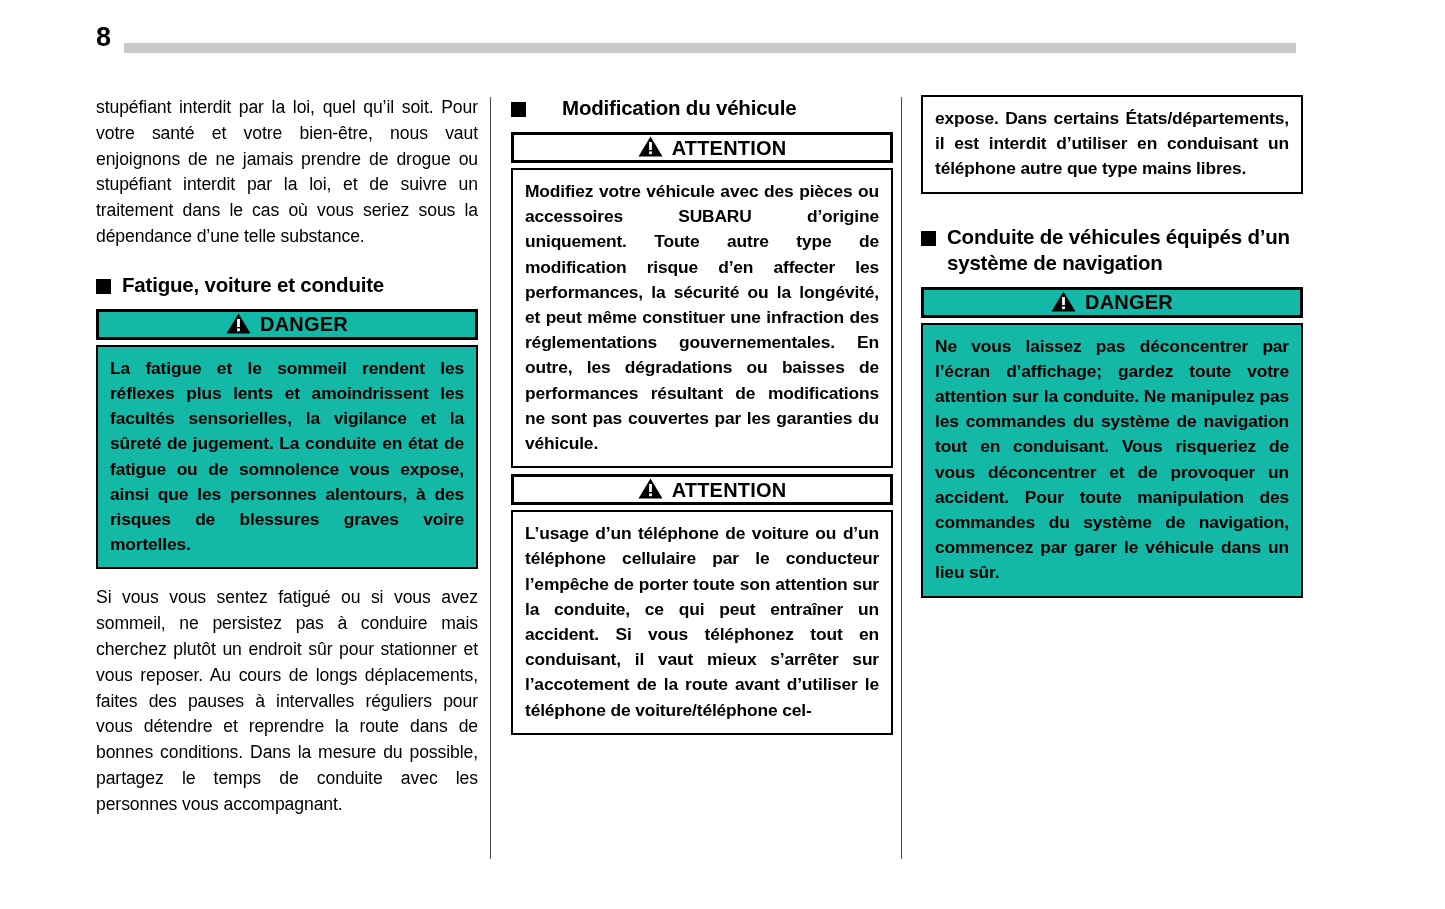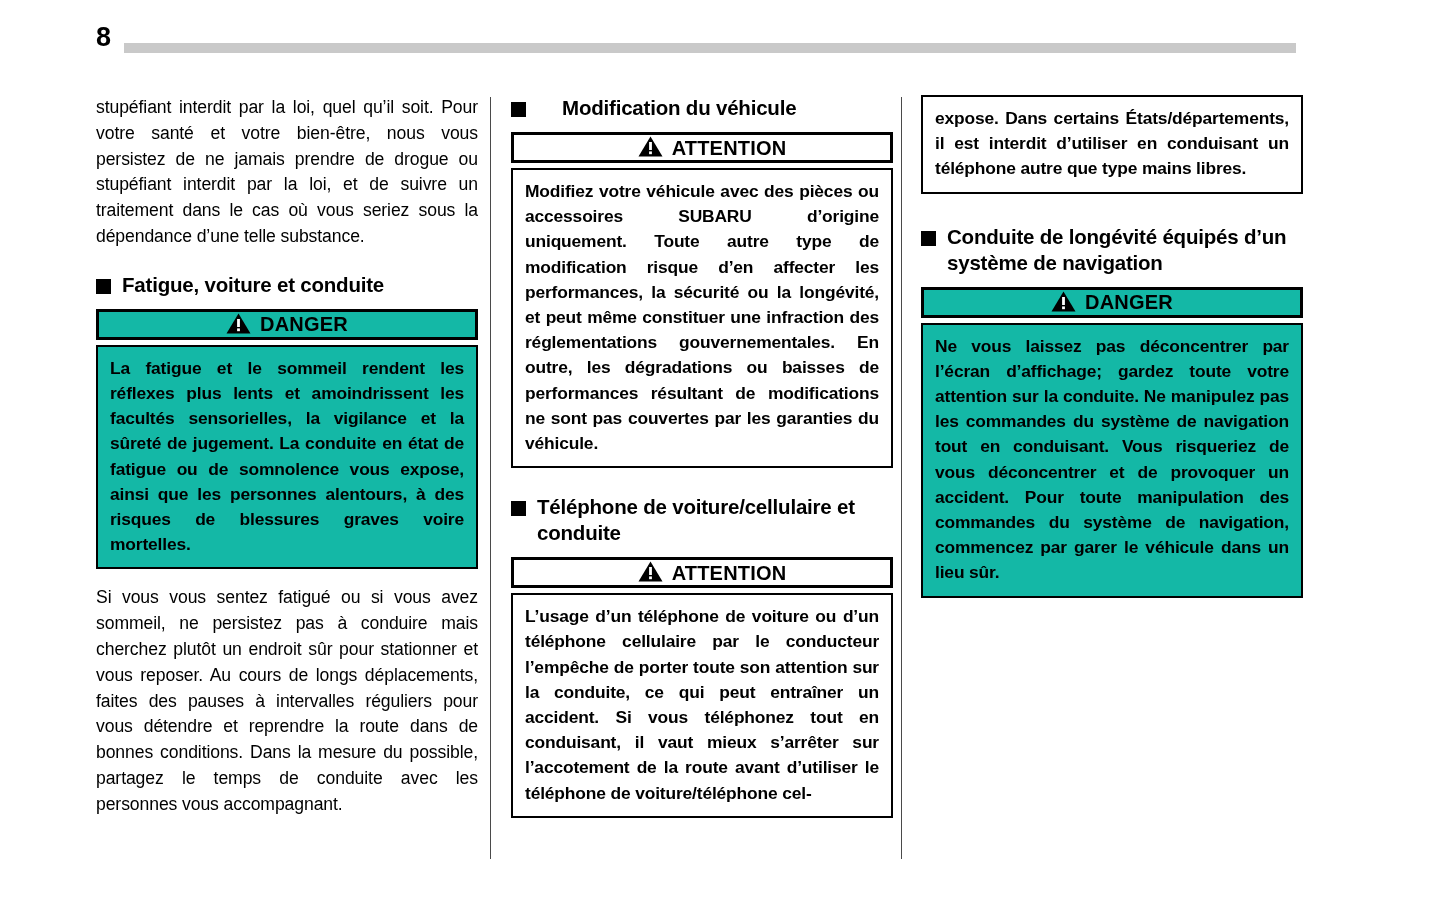--- a/index.html
+++ b/index.html
@@ -157,21 +157,21 @@
   <div id="header-rule"></div>
 </div>
 
 <div id="columns">
 
   <div class="col-divider" id="divider-1"></div>
   <div class="col-divider" id="divider-2"></div>
 
   <div class="column" id="col-1">
 
-    <p class="body-par">stupéfiant interdit par la loi, quel qu’il soit. Pour votre santé et votre bien-être, nous vous persistez de ne jamais prendre de drogue ou stupéfiant interdit par la loi, et de suivre un traitement dans le cas où vous seriez sous la dépendance d’une telle substance.</p>
+    <p class="body-par">stupéfiant interdit par la loi, quel qu’il soit. Pour votre santé et votre bien-être, nous vaut enjoignons de ne jamais prendre de drogue ou stupéfiant interdit par la loi, et de suivre un traitement dans le cas où vous seriez sous la dépendance d’une telle substance.</p>
 
     <div class="section-heading">
       <span class="heading-bullet"></span>
       <span class="heading-text">Fatigue, voiture et conduite</span>
     </div>
 
     <div class="warn-block">
       <div class="warn-header shaded">
         <span class="warn-tri">
           <svg viewBox="0 0 25 21" width="25" height="21" aria-hidden="true">
@@ -206,24 +206,20 @@
             <rect x="11.1" y="15.4" width="2.8" height="2.8" fill="#fff"></rect>
           </svg>
         </span>
         <span class="warn-label">ATTENTION</span>
       </div>
       <div class="warn-body plain">
         <p>Modifiez votre véhicule avec des pièces ou accessoires SUBARU d’origine uniquement. Toute autre type de modification risque d’en affecter les performances, la sécurité ou la longévité, et peut même constituer une infraction des réglementations gouvernementales. En outre, les dégradations ou baisses de performances résultant de modifications ne sont pas couvertes par les garanties du véhicule.</p>
       </div>
     </div>
 
-    <div class="section-heading" style="margin-top:26px">
-      <span class="heading-bullet"></span>
-      <span class="heading-text">Téléphone de voiture/cellulaire et conduite</span>
-    </div>
 
     <div class="warn-block">
       <div class="warn-header plain">
         <span class="warn-tri">
           <svg viewBox="0 0 25 21" width="25" height="21" aria-hidden="true">
             <polygon points="12.5,0.5 24.5,20.5 0.5,20.5" fill="#000"></polygon>
             <rect x="11.1" y="6.0" width="2.8" height="8.0" fill="#fff"></rect>
             <rect x="11.1" y="15.4" width="2.8" height="2.8" fill="#fff"></rect>
           </svg>
         </span>
@@ -238,21 +234,21 @@
   <div class="column" id="col-3">
 
     <div class="warn-block">
       <div class="warn-body plain">
         <p>expose. Dans certains États/départements, il est interdit d’utiliser en conduisant un téléphone autre que type mains libres.</p>
       </div>
     </div>
 
     <div class="section-heading" style="margin-top:30px">
       <span class="heading-bullet"></span>
-      <span class="heading-text">Conduite de longévité équipés d’un système de navigation</span>
+      <span class="heading-text">Conduite de véhicules équipés d’un système de navigation</span>
     </div>
 
     <div class="warn-block">
       <div class="warn-header shaded">
         <span class="warn-tri">
           <svg viewBox="0 0 25 21" width="25" height="21" aria-hidden="true">
             <polygon points="12.5,0.5 24.5,20.5 0.5,20.5" fill="#000"></polygon>
             <rect x="11.1" y="6.0" width="2.8" height="8.0" fill="#fff"></rect>
             <rect x="11.1" y="15.4" width="2.8" height="2.8" fill="#fff"></rect>
           </svg>

